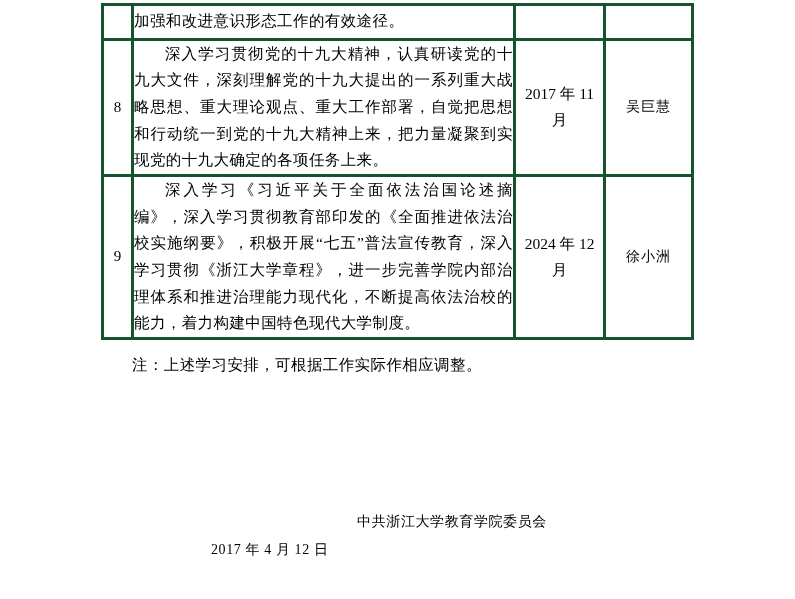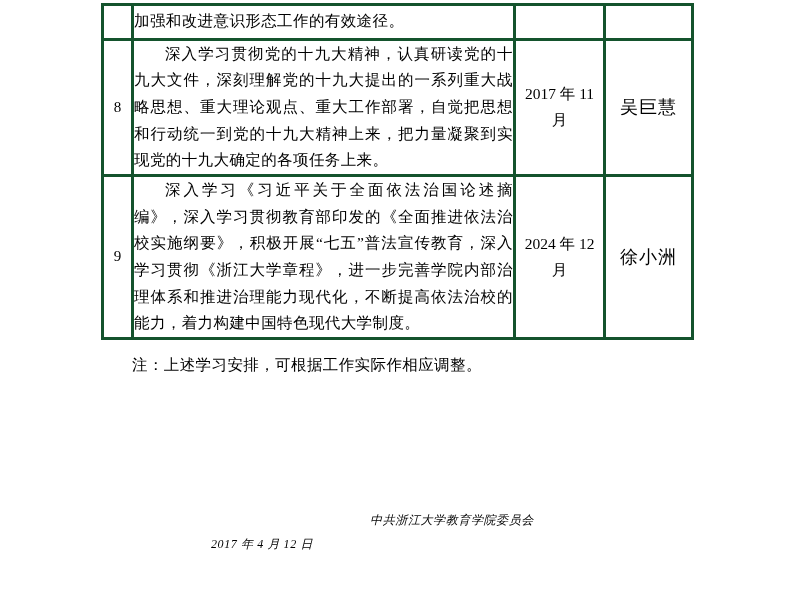--- a/index.html
+++ b/index.html
@@ -58,21 +58,21 @@
     display: block;
   }
   .cell-date {
     text-align: center;
     font-size: 15.5px;
     line-height: 1.7;
     padding: 3px 4px;
   }
   .cell-person {
     text-align: center;
-    font-size: 18px;
+    font-size: 14px;
     padding: 3px 4px;
     letter-spacing: 1px;
   }
   .row-partial .cell-body {
     padding-top: 2px;
     padding-bottom: 3px;
   }
 
   .note {
     position: absolute;
@@ -83,24 +83,23 @@
     line-height: 1.7;
     text-indent: 2em;
     letter-spacing: 0.4px;
   }
 
   .signature {
     position: absolute;
     left: 101px;
     top: 508px;
     width: 592px;
-    font-size: 12px;
+    font-size: 14px;
     line-height: 2.0;
     letter-spacing: 0.6px;
-    font-style: italic;
   }
   .sig-line-1 {
     text-align: center;
     padding-left: 110px;
   }
   .sig-line-2 {
     padding-left: 110px;
     font-family: "Liberation Serif", serif;
   }
 </style>

